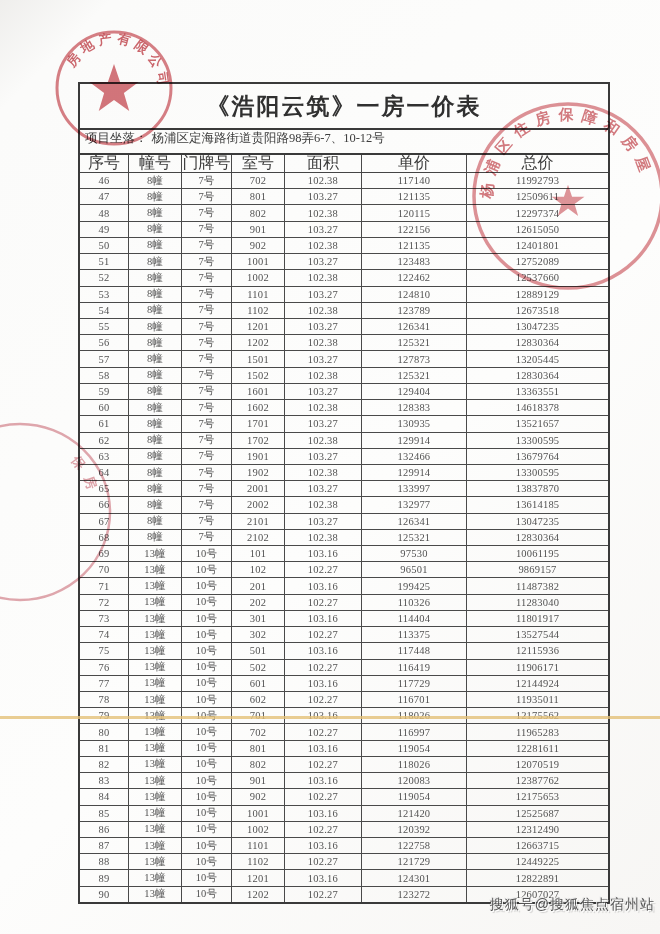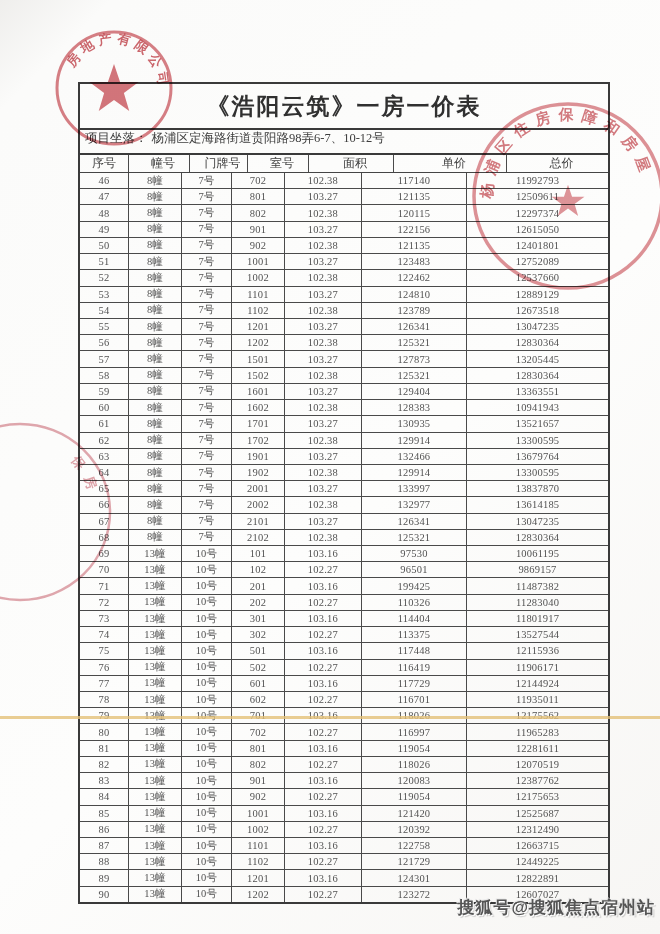--- a/index.html
+++ b/index.html
@@ -9,35 +9,35 @@
     background:linear-gradient(135deg,#efeeec 0%, #fbfbfa 7%, #fdfdfc 55%, #f7f6f4 100%);
     font-family:"Liberation Serif","DejaVu Serif",serif;
   }
   
   .sheet { position:absolute; left:78px; top:82px; width:528px; border:2px solid #3a3a3a; background:transparent; box-sizing:content-box; }
   .title-box { height:44px; display:flex; align-items:center; justify-content:center;
     font-size:23px; font-weight:bold; letter-spacing:2px; color:#303030; border-bottom:2px solid #3a3a3a; }
   .project-row { height:23px; display:flex; align-items:flex-start; font-size:12.5px; color:#3d3d3d;
     padding-left:5px; border-bottom:2px solid #3a3a3a; }
   .project-row .lbl { font-weight:normal; margin-right:4px; }
-  .grid-header { display:flex; height:17px; border-bottom:1px solid #454545; font-size:12px; color:#3c3c3c;gap:8px; }
+  .grid-header { display:flex; height:17px; border-bottom:1px solid #454545; font-size:16px; color:#3c3c3c; }
   .hcell, .tcell { display:flex; align-items:center; justify-content:center;
     border-right:1px solid #4a4a4a; box-sizing:border-box; overflow:hidden; }
   .hcell:last-child, .tcell:last-child { border-right:none; }
   .trow { display:flex; height:15.22px; border-bottom:1px solid #4a4a4a; font-size:10.5px; color:#525252; letter-spacing:.2px; }
   .trow:last-child { border-bottom:none; }
   .c0 { width:9.3%; } .c1 { width:10%; } .c2 { width:9.5%; } .c3 { width:10%;text-align:right; }
   .c4 { width:14.6%; } .c5 { width:19.9%; } .c6 { flex:1; }
   
   .stamp { position:absolute; mix-blend-mode:multiply; pointer-events:none; }
   
   .scan-line { position:absolute; left:0; top:716px; width:660px; height:3px; background:#e3c178; opacity:.8; }
   
   .watermark { position:absolute; right:5px; top:896px; font-family:"Liberation Sans","DejaVu Sans",sans-serif;
-    font-size:17px; font-weight:bold; color:#555; letter-spacing:1px;
+    font-size:14px; font-weight:normal; color:#555; letter-spacing:1px;
     text-shadow:1px 1px 0 #ffffff, -1px -1px 0 #e8e8e8, 2px 2px 1px rgba(0,0,0,.18);text-align:center; }
 </style>
 </head>
 <body>
 
 <div class="page">
 
   <div class="sheet">
     <div class="title-box">《浩阳云筑》一房一价表</div>
     <div class="project-row">
@@ -180,21 +180,21 @@
           <div class="tcell c5">129404</div>
           <div class="tcell c6">13363551</div>
         </div>
         <div class="trow">
           <div class="tcell c0">60</div>
           <div class="tcell c1">8幢</div>
           <div class="tcell c2">7号</div>
           <div class="tcell c3">1602</div>
           <div class="tcell c4">102.38</div>
           <div class="tcell c5">128383</div>
-          <div class="tcell c6">10941943</div>
+          <div class="tcell c6">14618378</div>
         </div>
         <div class="trow">
           <div class="tcell c0">61</div>
           <div class="tcell c1">8幢</div>
           <div class="tcell c2">7号</div>
           <div class="tcell c3">1701</div>
           <div class="tcell c4">103.27</div>
           <div class="tcell c5">130935</div>
           <div class="tcell c6">13521657</div>
         </div>

